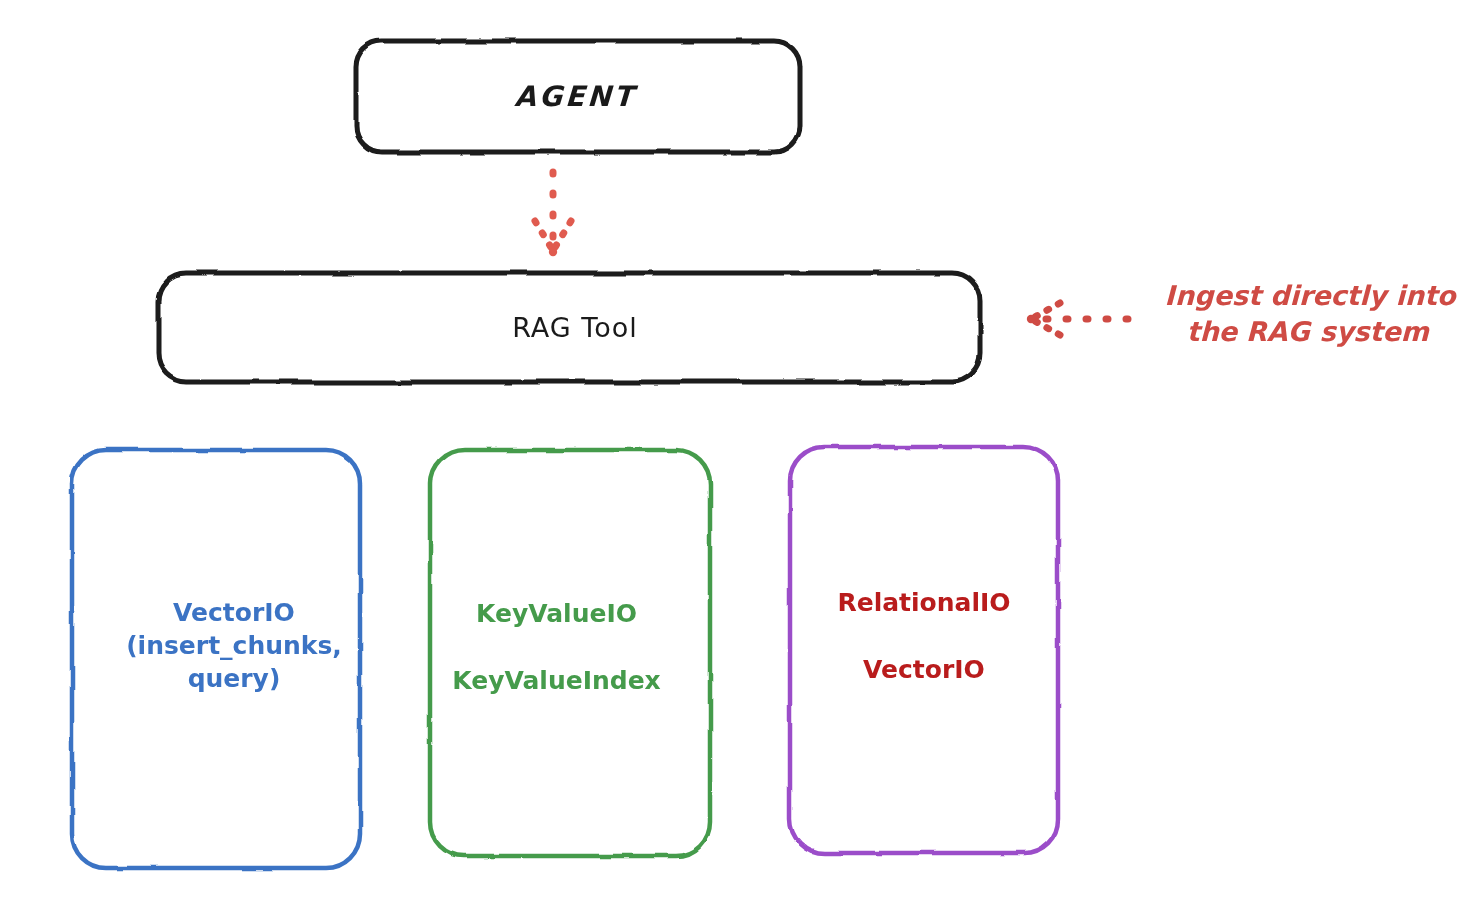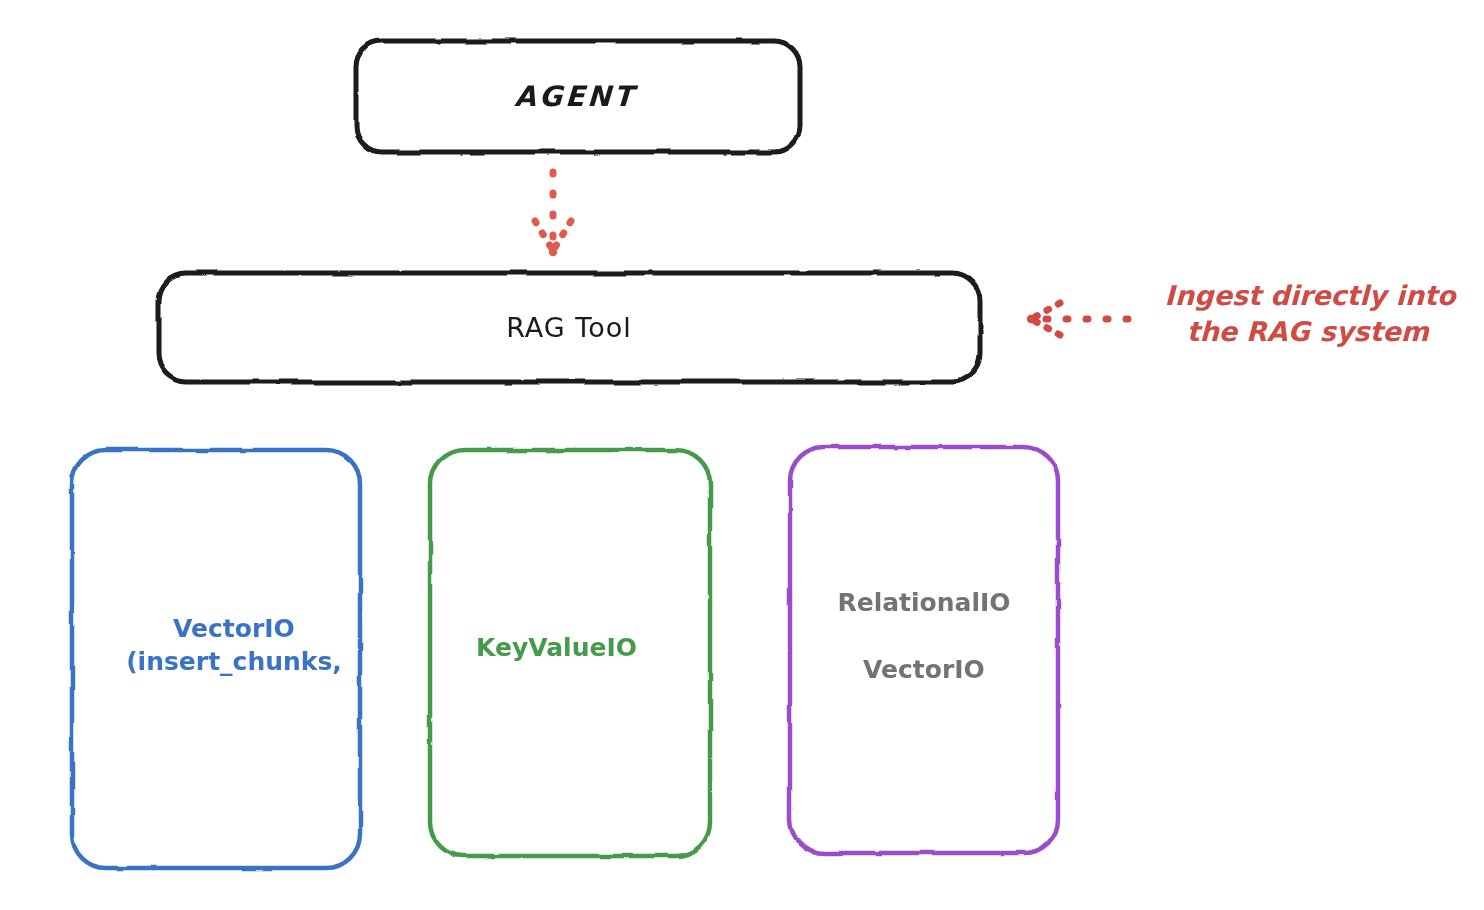--- a/index.html
+++ b/index.html
@@ -45,21 +45,21 @@
     width: 446px; height: 113px;
   }
   #agent-label {
     font-style: italic;
     font-weight: 600;
     font-size: 28px;
     letter-spacing: 3px;
     transform: skewX(-6deg);
   }
   #rag-box {
-    left: 157px; top: 272px;
+    left: 163px; top: 272px;
     width: 824px; height: 111px;
   }
   #rag-label {
     font-size: 27px;
     letter-spacing: 1px;
     font-weight: 500;
   }
 
   
   .providerbox {
@@ -91,21 +91,21 @@
     left: 428px; top: 448px;
     width: 228px; height: 410px;
     color: #459b4b;
     padding-left: 43px;
   }
   #keyvalue-box .inner { transform: translateY(-6px); }
 
   #relational-box {
     left: 788px; top: 445px;
     width: 272px; height: 410px;
-    color: #737373;
+    color: #b91c1c;
   }
   #relational-box .inner { transform: translateY(-14px); }
 
   
   #ingest-note {
     position: absolute;
     left: 1146px;
     top: 278px;
     width: 330px;
     color: #cf4b44;
@@ -180,29 +180,33 @@
 
 <div class="node blackbox" id="rag-box">
   <div id="rag-label">RAG Tool</div>
 </div>
 
 <div class="node providerbox" id="vector-box">
   <div class="inner">
     <div class="api-lines">
       <div>VectorIO</div>
       <div>(insert_chunks,</div>
+      <div>query)</div>
     </div>
   </div>
 </div>
 
 <div class="node providerbox" id="keyvalue-box">
   <div class="inner">
     <div class="api-lines">
       <div>KeyValueIO</div>
     </div>
+    <div class="index-line">
+      <div>KeyValueIndex</div>
+    </div>
   </div>
 </div>
 
 <div class="node providerbox" id="relational-box">
   <div class="inner">
     <div class="api-lines">
       <div>RelationalIO</div>
     </div>
     <div class="index-line">
       <div>VectorIO</div>

